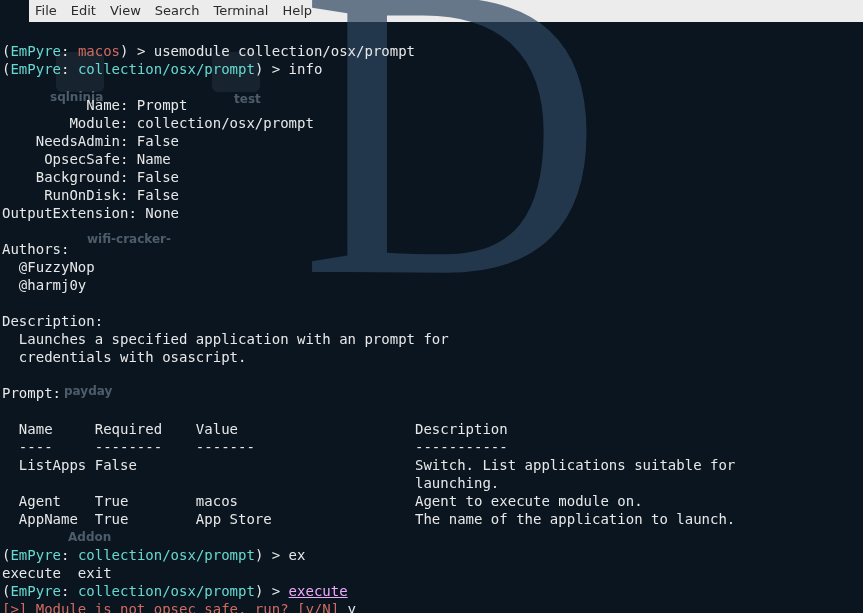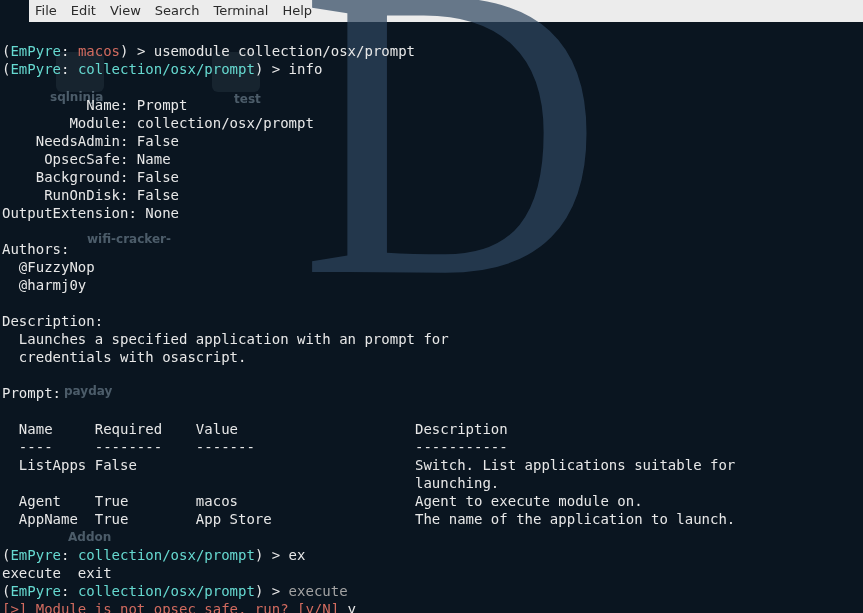--- a/index.html
+++ b/index.html
@@ -60,21 +60,21 @@
   .term {
     position: absolute;
     top: 22px; left: 0; right: 0; bottom: 0;
     padding: 2px 2px;
     z-index: 2;
     white-space: pre;
     color: #e8e8e8;
   }
   .c-teal   { color: #66d9d0; margin-top: 21px; }
   .c-red    { color: #d26b5f; }
-  .c-orange { color: #a3a3a3; }
+  .c-orange { color: #f0abfc; text-decoration: underline; }
 </style>
 </head>
 <body>
 
 <div class="menubar">
   <span>File</span>
   <span>Edit</span>
   <span>View</span>
   <span>Search</span>
   <span>Terminal</span>

